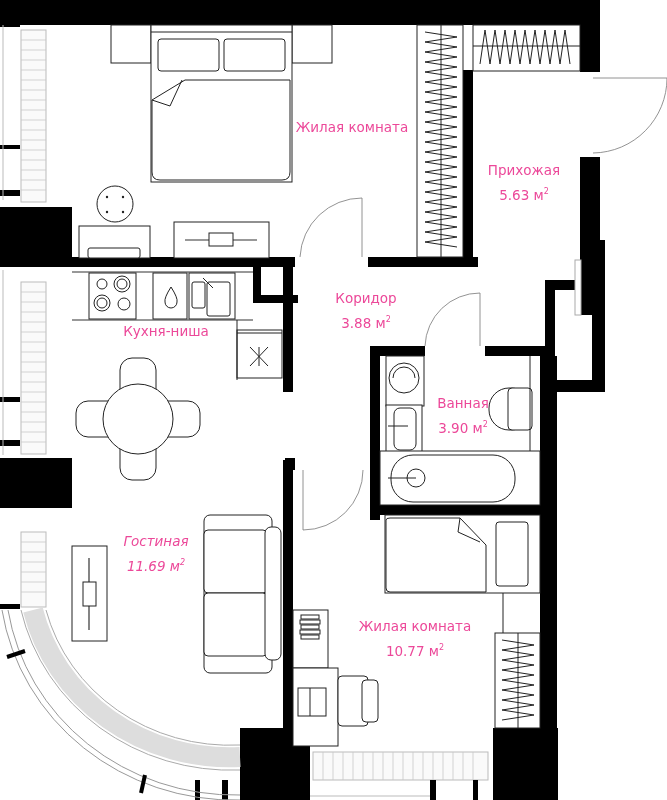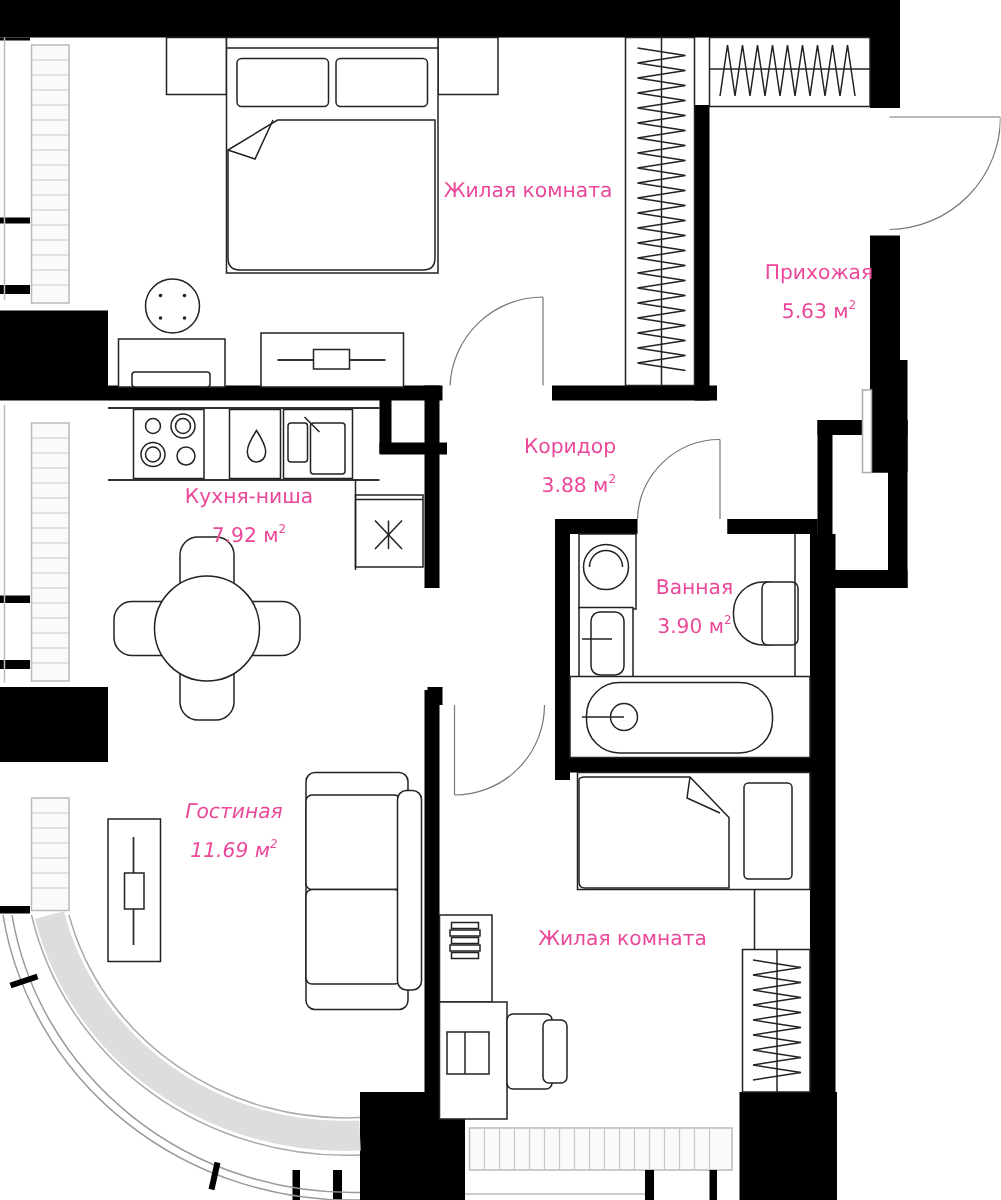--- a/index.html
+++ b/index.html
@@ -276,35 +276,35 @@
     <rect class="furn" x="298" y="688" width="28" height="28"></rect>
     <line class="ln" x1="310" y1="688" x2="310" y2="716"></line>
     <rect class="furn" x="338" y="676" width="30" height="50" rx="4"></rect>
     <rect class="furn" x="362" y="680" width="16" height="42" rx="4"></rect>
   </g>
 </svg>
 
 <div class="room-label" style="left:352px; top:116px;">
   <div>Жилая комната</div>
 </div>
-<div class="room-label" style="left:524px; top:171px;margin-left:22px;">
+<div class="room-label" style="left:524px; top:159px;">
   <div>Прихожая</div>
   <div><span>5.63</span> <span>м</span><sup>2</sup></div>
 </div>
-<div class="room-label" style="left:380px; top:287px;text-align:right;">
+<div class="room-label" style="left:366px; top:287px;">
   <div>Коридор</div>
   <div><span>3.88</span> <span>м</span><sup>2</sup></div>
 </div>
 <div class="room-label" style="left:166px; top:320px;">
   <div>Кухня-ниша</div>
-  <div><span>7.92</span> <span>м</span><sup>2</sup></div>
-</div>
-<div class="room-label" style="left:463px; top:381px;text-align:center;">
+</div>
+<div class="room-label" style="left:463px; top:392px;text-align:center;">
   <div>Ванная</div>
   <div><span>3.90</span> <span>м</span><sup>2</sup></div>
 </div>
 <div class="room-label" style="left:156px; top:530px;font-style:italic;">
   <div>Гостиная</div>
   <div><span>11.69</span> <span>м</span><sup>2</sup></div>
 </div>
 <div class="room-label" style="left:415px; top:615px;">
   <div>Жилая комната</div>
+  <div><span>10.77</span> <span>м</span><sup>2</sup></div>
 </div>
 
 </body></html>

